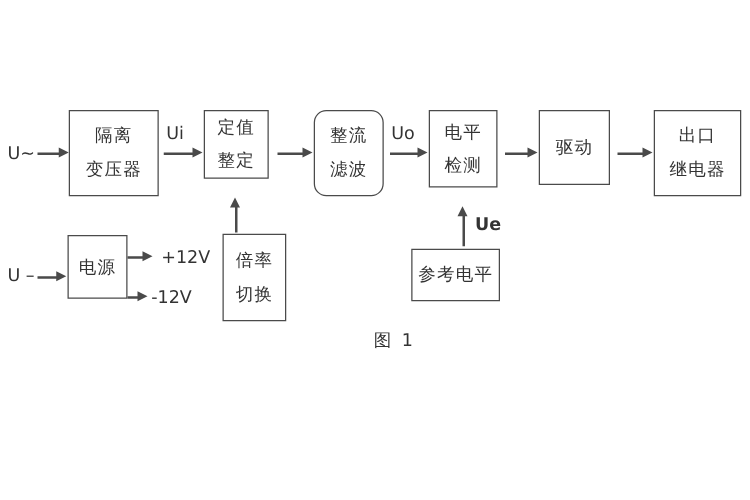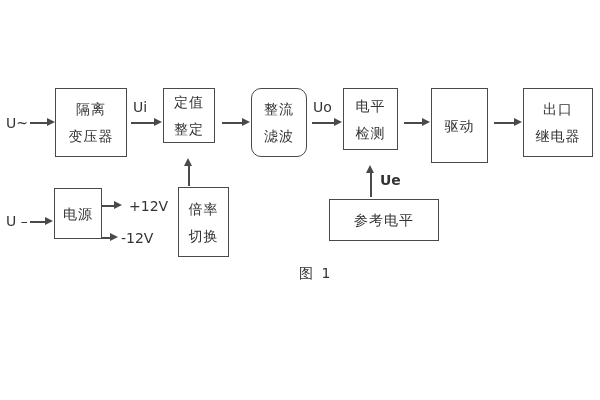--- a/index.html
+++ b/index.html
@@ -94,39 +94,39 @@
   <div class="box" style="left:251px; top:88px; width:56px; height:69px;border-radius:10px;">
     <span>整流</span>
     <span>滤波</span>
   </div>
 
   <div class="box" style="left:343px; top:88px; width:55px; height:62px;">
     <span>电平</span>
     <span>检测</span>
   </div>
 
-  <div class="box" style="left:431px; top:88px; width:57px; height:75px;">
+  <div class="box" style="left:431px; top:88px; width:57px; height:60px;">
     <span>驱动</span>
   </div>
 
   <div class="box" style="left:523px; top:88px; width:70px; height:69px;">
     <span>出口</span>
     <span>继电器</span>
   </div>
 
   <div class="box" style="left:54px; top:188px; width:48px; height:51px;">
     <span>电源</span>
   </div>
 
   <div class="box" style="left:162px; top:187px; width:51px; height:70px;margin-left:16px;">
     <span>倍率</span>
     <span>切换</span>
   </div>
 
-  <div class="box" style="left:329px; top:199px; width:110px; height:42px;">
+  <div class="box" style="left:329px; top:199px; width:71px; height:42px;">
     <span>参考电平</span>
   </div>
 
   <span class="lbl" style="left:6px; top:116px;">U~</span>
   <span class="lbl" style="left:6px; top:214px;">U –</span>
 
   <span class="lbl" style="left:133px; top:100px;">Ui</span>
   <span class="lbl" style="left:313px; top:100px;">Uo</span>
   <span class="lbl" style="left:380px; top:173px;font-weight:bold;">Ue</span>
   <span class="lbl" style="left:129px; top:199px;">+12V</span>

